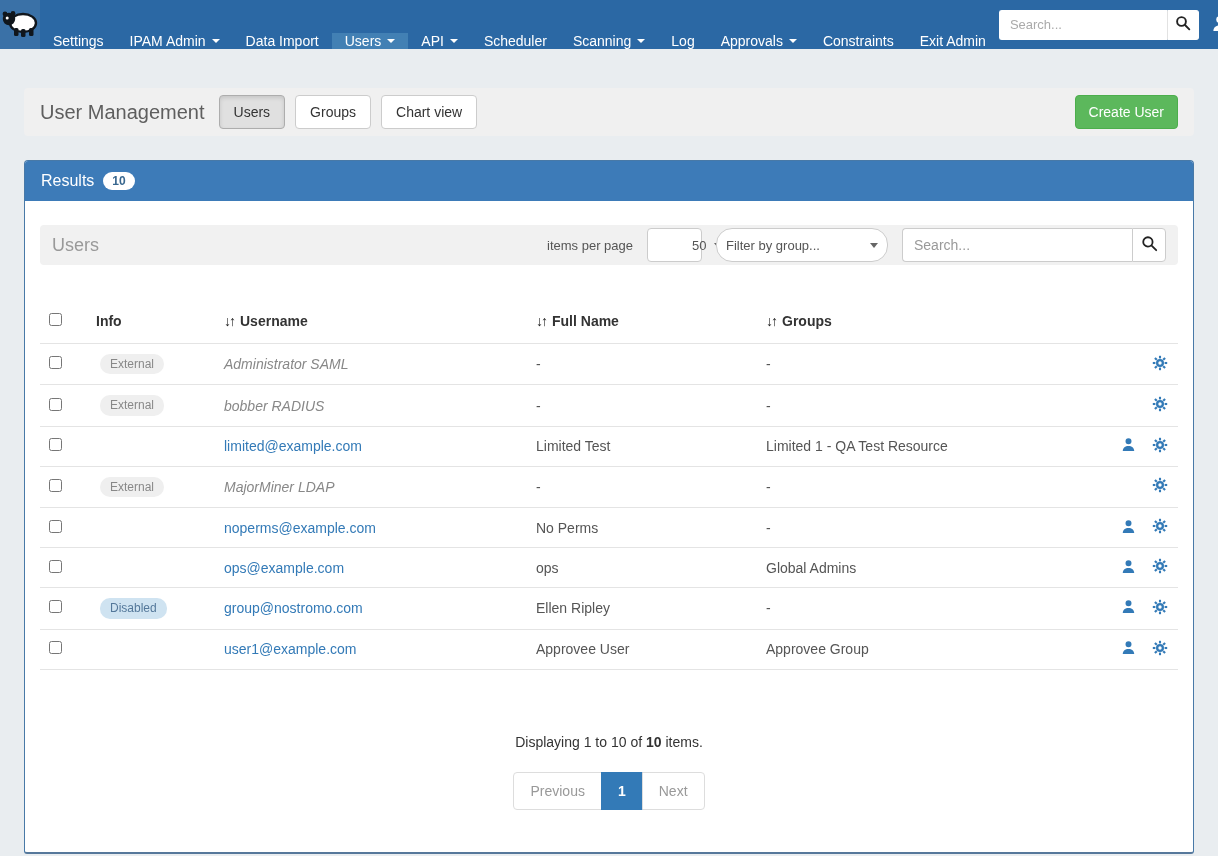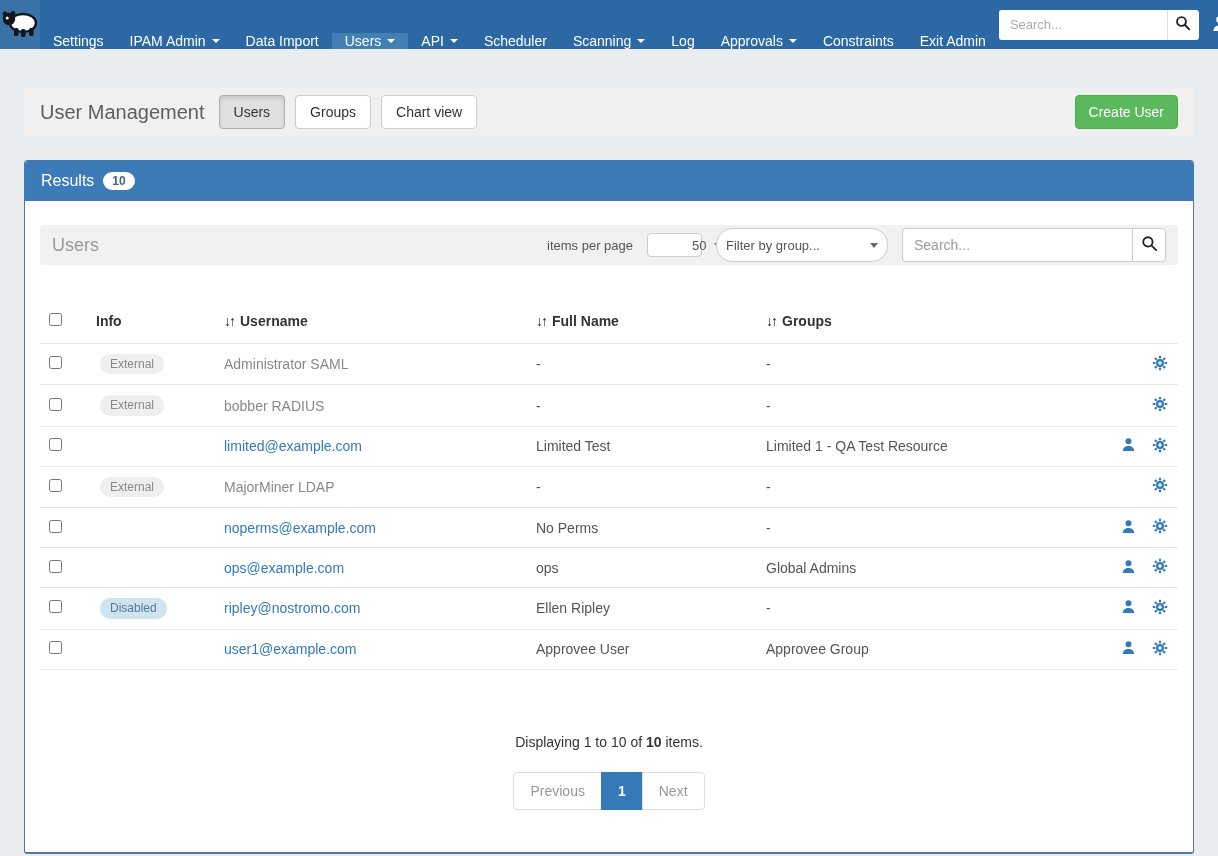--- a/index.html
+++ b/index.html
@@ -80,21 +80,21 @@
   .toolbar-title { font-size:18px; color:#999; margin-right:auto; }
   .ipp-label { font-size:13px; color:#555;padding-left:44px; }
   .select-box {
     background:#fff; border:1px solid #ccc; border-radius:4px; display:flex; align-items:center;
     justify-content:space-between; padding:0 9px; color:#555; font-size:13px; cursor:pointer;
   }
   .select-caret {
     width:0; height:0; border-left:4px solid transparent; border-right:4px solid transparent;
     border-top:5px solid #666; margin-left:8px;
   }
-  .ipp-select { width:44px; height:24px;padding-left:44px; }
+  .ipp-select { width:44px; height:34px;padding-left:44px; }
   .group-select { width:172px; height:34px;border-radius:16px; }
   .tb-search { display:flex; height:34px; }
   .tb-search input {
     width:230px; border:1px solid #ccc; border-right:none; border-radius:4px 0 0 4px;
     padding:0 11px; font-size:14px; color:#555; outline:none; font-family:"Liberation Sans", sans-serif;
   }
   .tb-search input::placeholder { color:#999; }
   .tb-search button {
     width:34px; background:#fff; border:1px solid #ccc; border-radius:0 4px 4px 0;
     cursor:pointer; display:flex; align-items:center; justify-content:center;
@@ -112,21 +112,21 @@
   }
   th .sort { font-weight:bold; color:#222; letter-spacing:-2px; margin-right:6px; }
   td { padding:10px 8px; border-top:1px solid #e4e4e4; font-size:14px; color:#555; }
   tr.trow:last-child td { border-bottom:1px solid #e4e4e4; }
   td.cell-check, th.cell-check { padding-left:9px; }
   td.cell-info { padding-left:12px; }
   .badge-pill { display:inline-block; font-size:12px; padding:3px 10px; border-radius:10px; line-height:1.2; }
   .badge-external { background:#efefef; color:#888; }
   .badge-disabled { background:#cfe3f1; color:#54789a; }
   .uname-link { color:#337ab7; text-decoration:none; cursor:pointer; }
-  .uname-plain { color:#888; }
+  .uname-plain { color:#888;font-style:italic; }
   td.cell-actions { text-align:right; padding-right:10px; white-space:nowrap; }
   .action-icon { display:inline-block; margin-left:12px; cursor:pointer; vertical-align:middle; }
   
   .summary { text-align:center; margin-top:64px; font-size:14px; color:#333; }
   .summary b { font-weight:bold; }
   .pager { display:flex; justify-content:center; margin-top:22px; }
   .pager .pg {
     height:38px; padding:7px 16px; display:flex; align-items:center; background:#fff;
     border:1px solid #ddd; color:#999; font-size:14px; cursor:pointer; margin-left:-1px;
     font-family:"Liberation Sans", sans-serif;
@@ -454,21 +454,21 @@
           <circle cx="8" cy="8" r="4" fill="#337ab7"></circle>
           <circle cx="8" cy="8" r="1.7" fill="#fff"></circle>
         </svg>
       </span>
     </td>
   </tr>
 
   <tr class="trow">
     <td class="cell-check"><input type="checkbox" style=""></td>
     <td class="cell-info"><span class="badge-pill badge-disabled">Disabled</span></td>
-    <td class="cell-user"><span class="uname-link">ripley@nostromo.com</span></td>
+    <td class="cell-user"><span class="uname-link">group@nostromo.com</span></td>
     <td class="cell-name">Ellen Ripley</td>
     <td class="cell-group">-</td>
     <td class="cell-actions">
       <span class="action-icon">
         <svg width="15" height="15" viewBox="0 0 16 16">
           <path fill="#337ab7" d="M8 1.2a3.2 3.2 0 1 1 0 6.4 3.2 3.2 0 0 1 0-6.4zM1.9 15c0-3.5 2.7-5.4 6.1-5.4s6.1 1.9 6.1 5.4z"></path>
         </svg>
       </span>
       <span class="action-icon">
         <svg width="16" height="16" viewBox="0 0 16 16">

